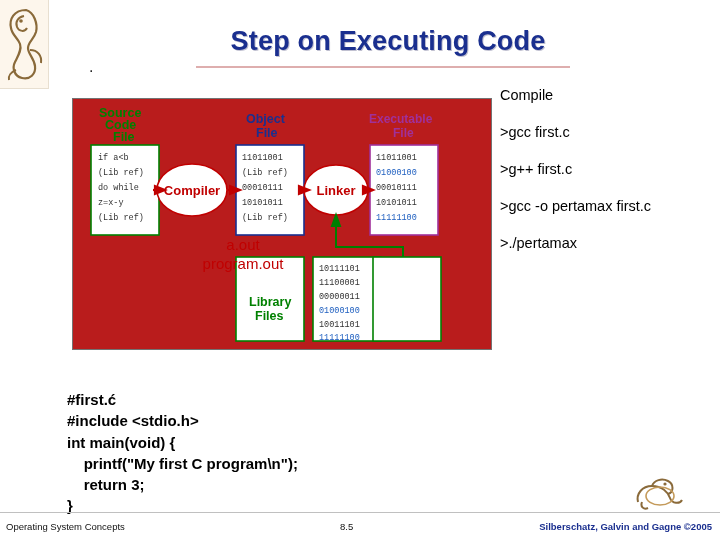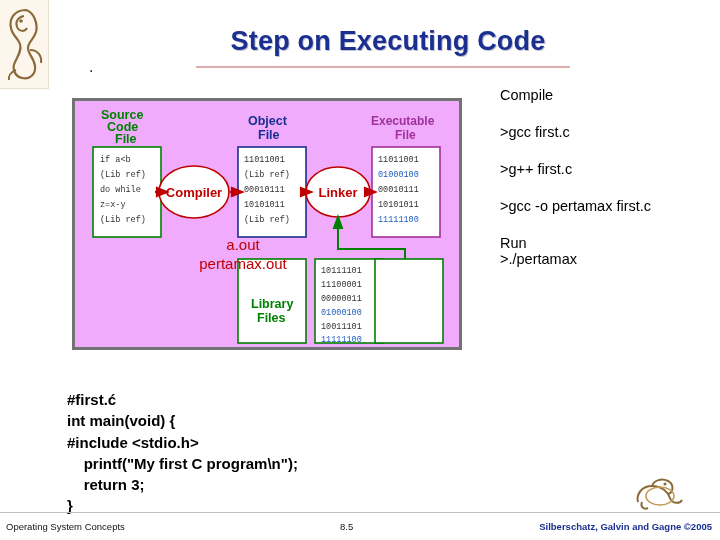--- a/index.html
+++ b/index.html
@@ -65,24 +65,24 @@
     font-size: 16px;
     color: #222;
     line-height: 10px;
   }
 
   
   .diagram {
     position: absolute;
     left: 72px;
     top: 98px;
-    width: 390px;
+    width: 420px;
     height: 252px;
-    background: #f0abfc;
-    border: 3px solid #737373;
+    background: #b91c1c;
+    border: 1px solid #737373;
     box-sizing: border-box;
   }
   .diagram svg { display: block; }
 
   .dtext {
     font-family: "Liberation Sans", sans-serif;
   }
 
   
   .notes {
@@ -260,38 +260,37 @@
         <text x="246" y="200" fill="#333">00000011</text>
         <text x="246" y="214" fill="#2060c0">01000100</text>
         <text x="246" y="228" fill="#333">10011101</text>
         <text x="246" y="241" fill="#2060c0">11111100</text>
       </g>
     </svg>
   </div>
 
   <div class="aout-label">
     <div>a.out</div>
-    <div>pertamax.out</div>
+    <div>program.out</div>
   </div>
 
   <div class="notes">
     <div class="note-line">Compile</div>
     <div class="note-line">&gt;gcc first.c</div>
     <div class="note-line">&gt;g++ first.c</div>
     <div class="note-line">&gt;gcc -o pertamax first.c</div>
     <div class="note-run">
-      <div>Run</div>
       <div>&gt;./pertamax</div>
     </div>
   </div>
 
   <div class="code">
     <div>#first.ć</div>
+    <div>#include &lt;stdio.h&gt;</div>
     <div>int main(void) {</div>
-    <div>#include &lt;stdio.h&gt;</div>
     <div>    printf("My first C program\n");</div>
     <div>    return 3;</div>
     <div>}</div>
   </div>
 
   <div class="corner-logo">
     <svg width="60" height="40" viewBox="0 0 60 40">
       <path d="M8 30 C6 22 12 14 22 14 C32 14 38 20 40 26 C42 32 50 32 52 28" fill="none" stroke="#8a6a3a" stroke-width="2"></path>
       <path d="M22 14 C24 8 32 6 38 9 C44 12 44 20 38 22" fill="none" stroke="#8a6a3a" stroke-width="2"></path>
       <ellipse cx="30" cy="24" rx="14" ry="9" fill="none" stroke="#c49a5a" stroke-width="1.6"></ellipse>

